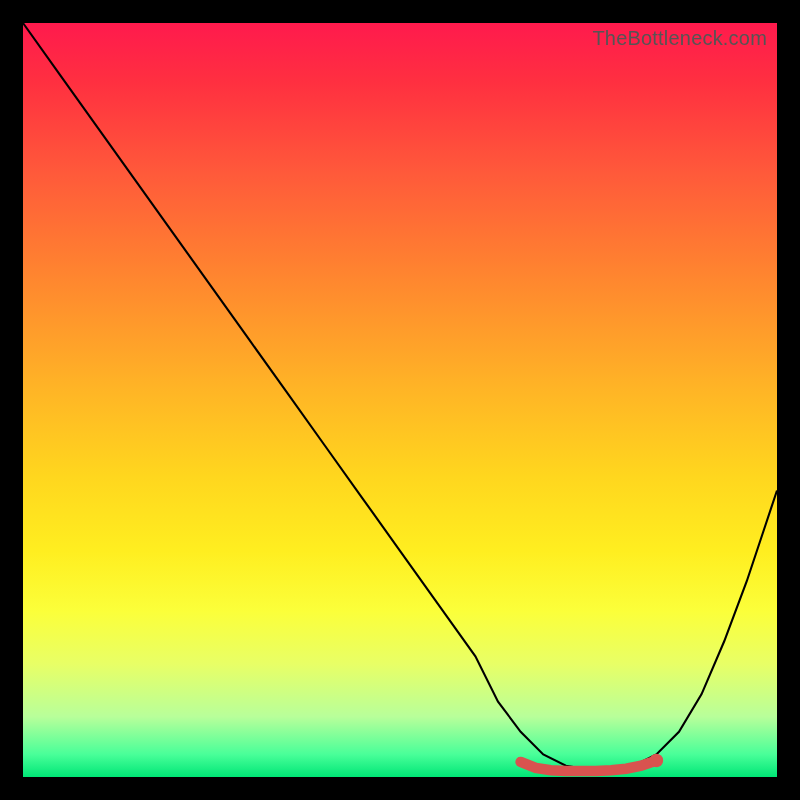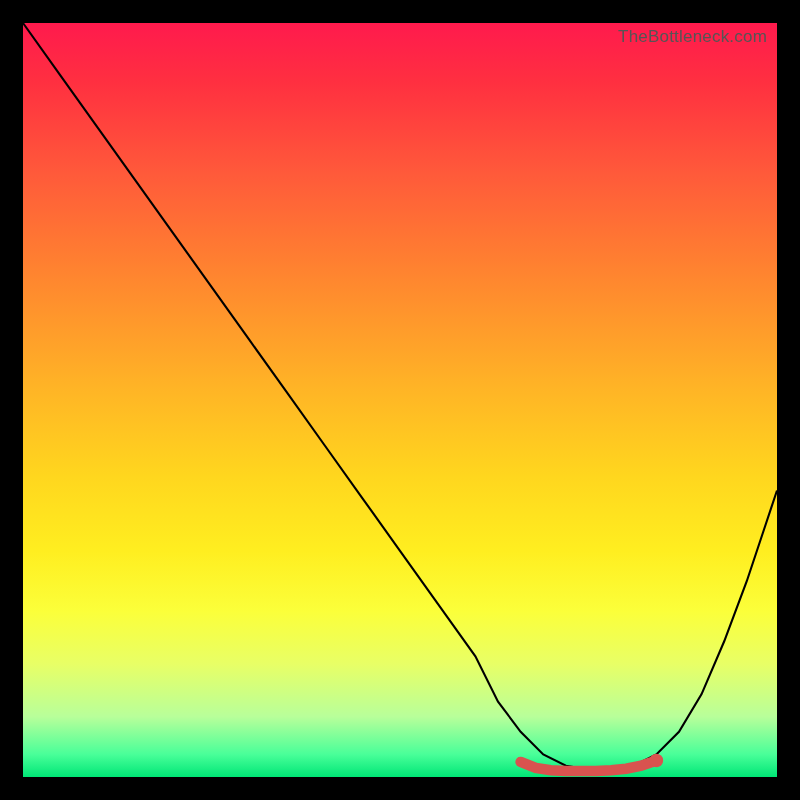--- a/index.html
+++ b/index.html
@@ -37,21 +37,21 @@
       #b8ff9a 92%,
       #49ff99 97%,
       #00e676 100%
     );
   }
   .watermark {
     position: absolute;
     top: 4px;
     right: 10px;
     color: #555;
-    font-size: 17px;
+    font-size: 20px;
     font-weight: 500;
     letter-spacing: 0.2px;
     user-select: none;
   }
   svg.curve {
     position: absolute;
     left: 0;
     top: 0;
     width: 754px;
     height: 754px;

